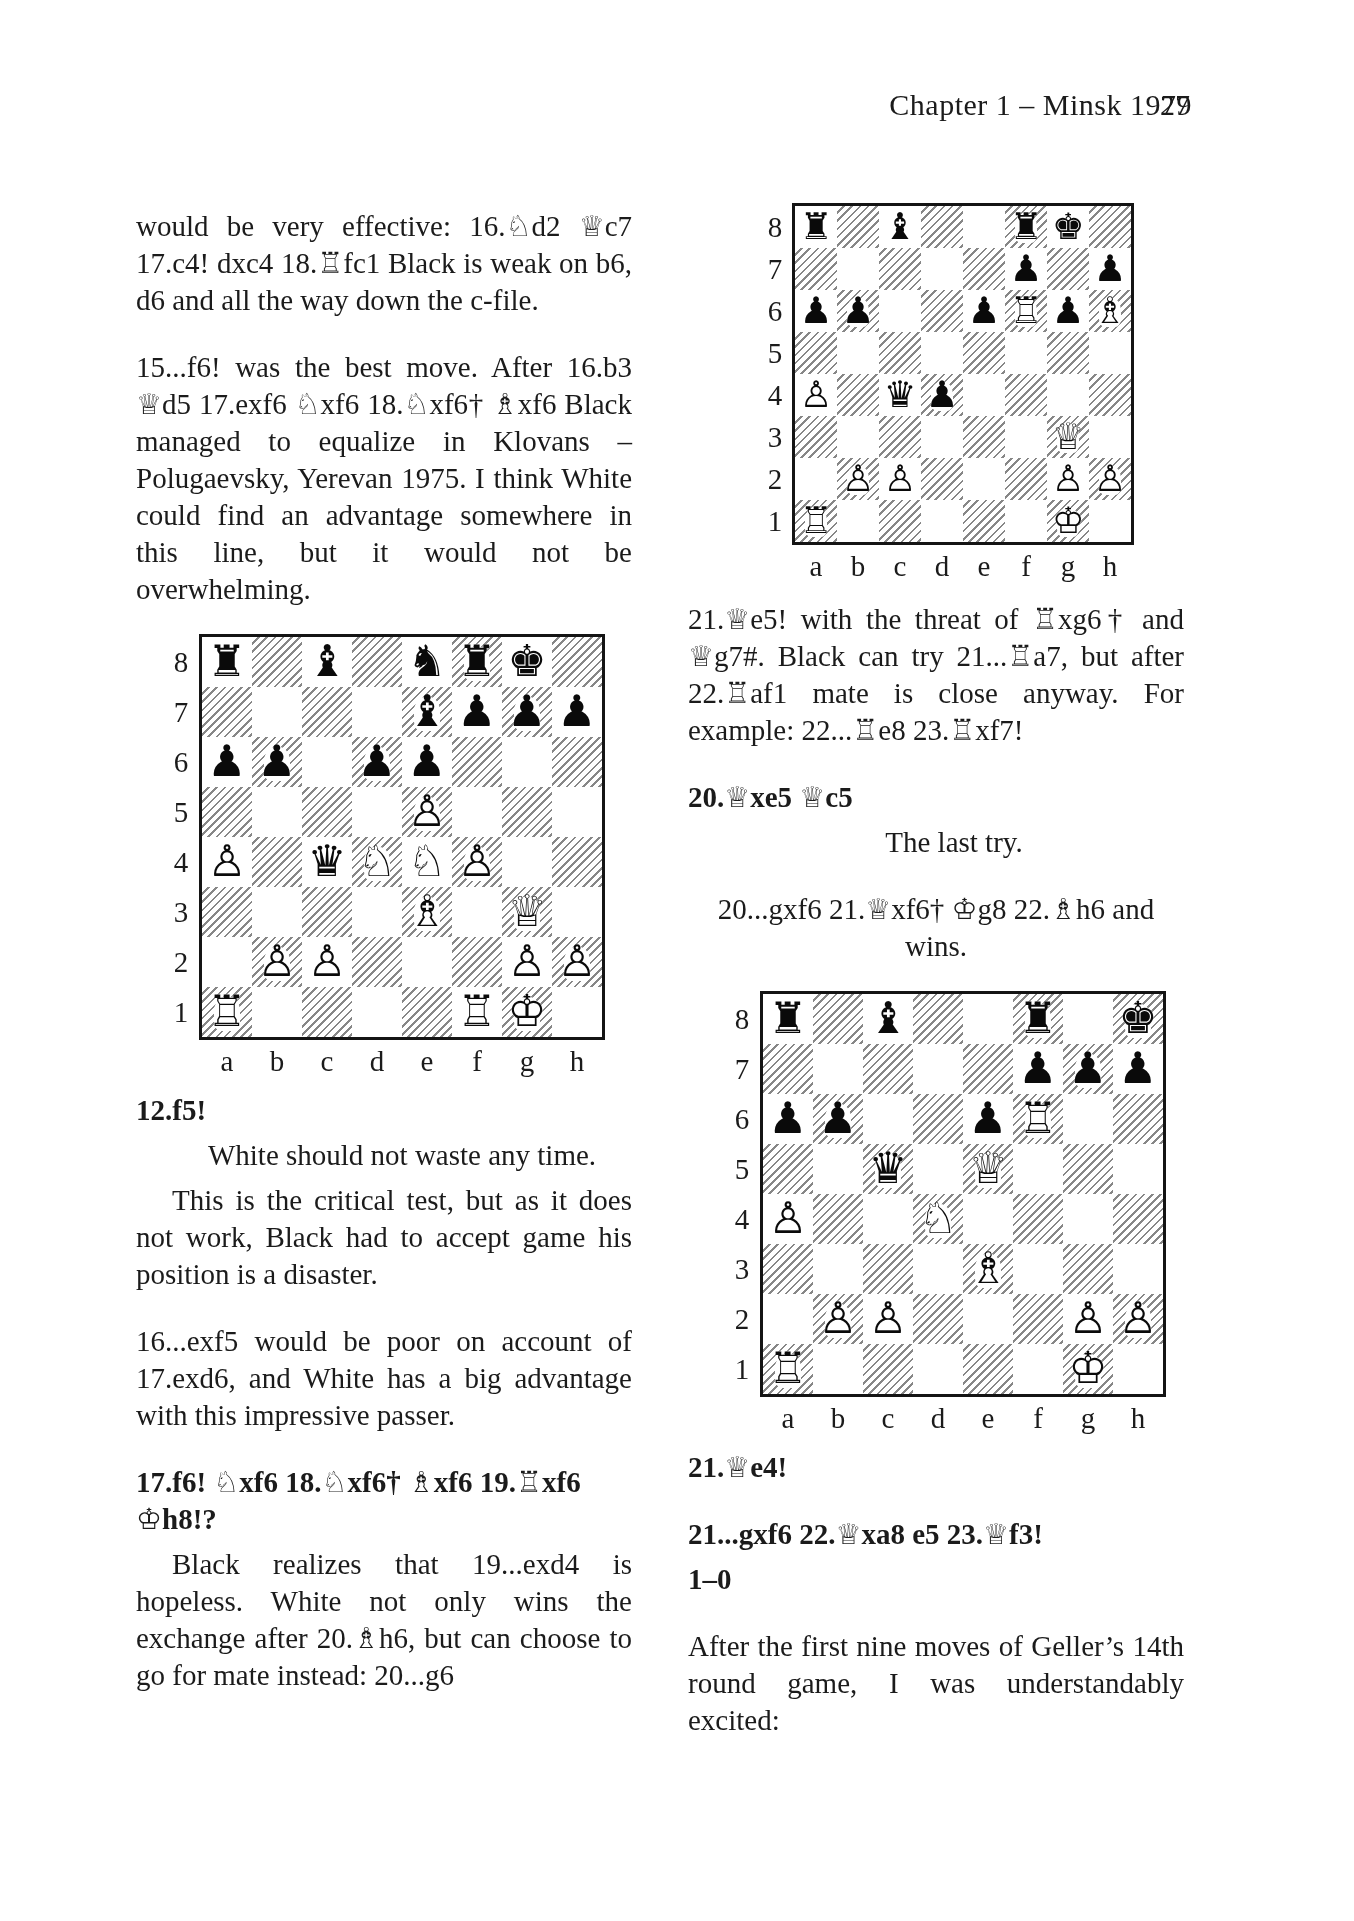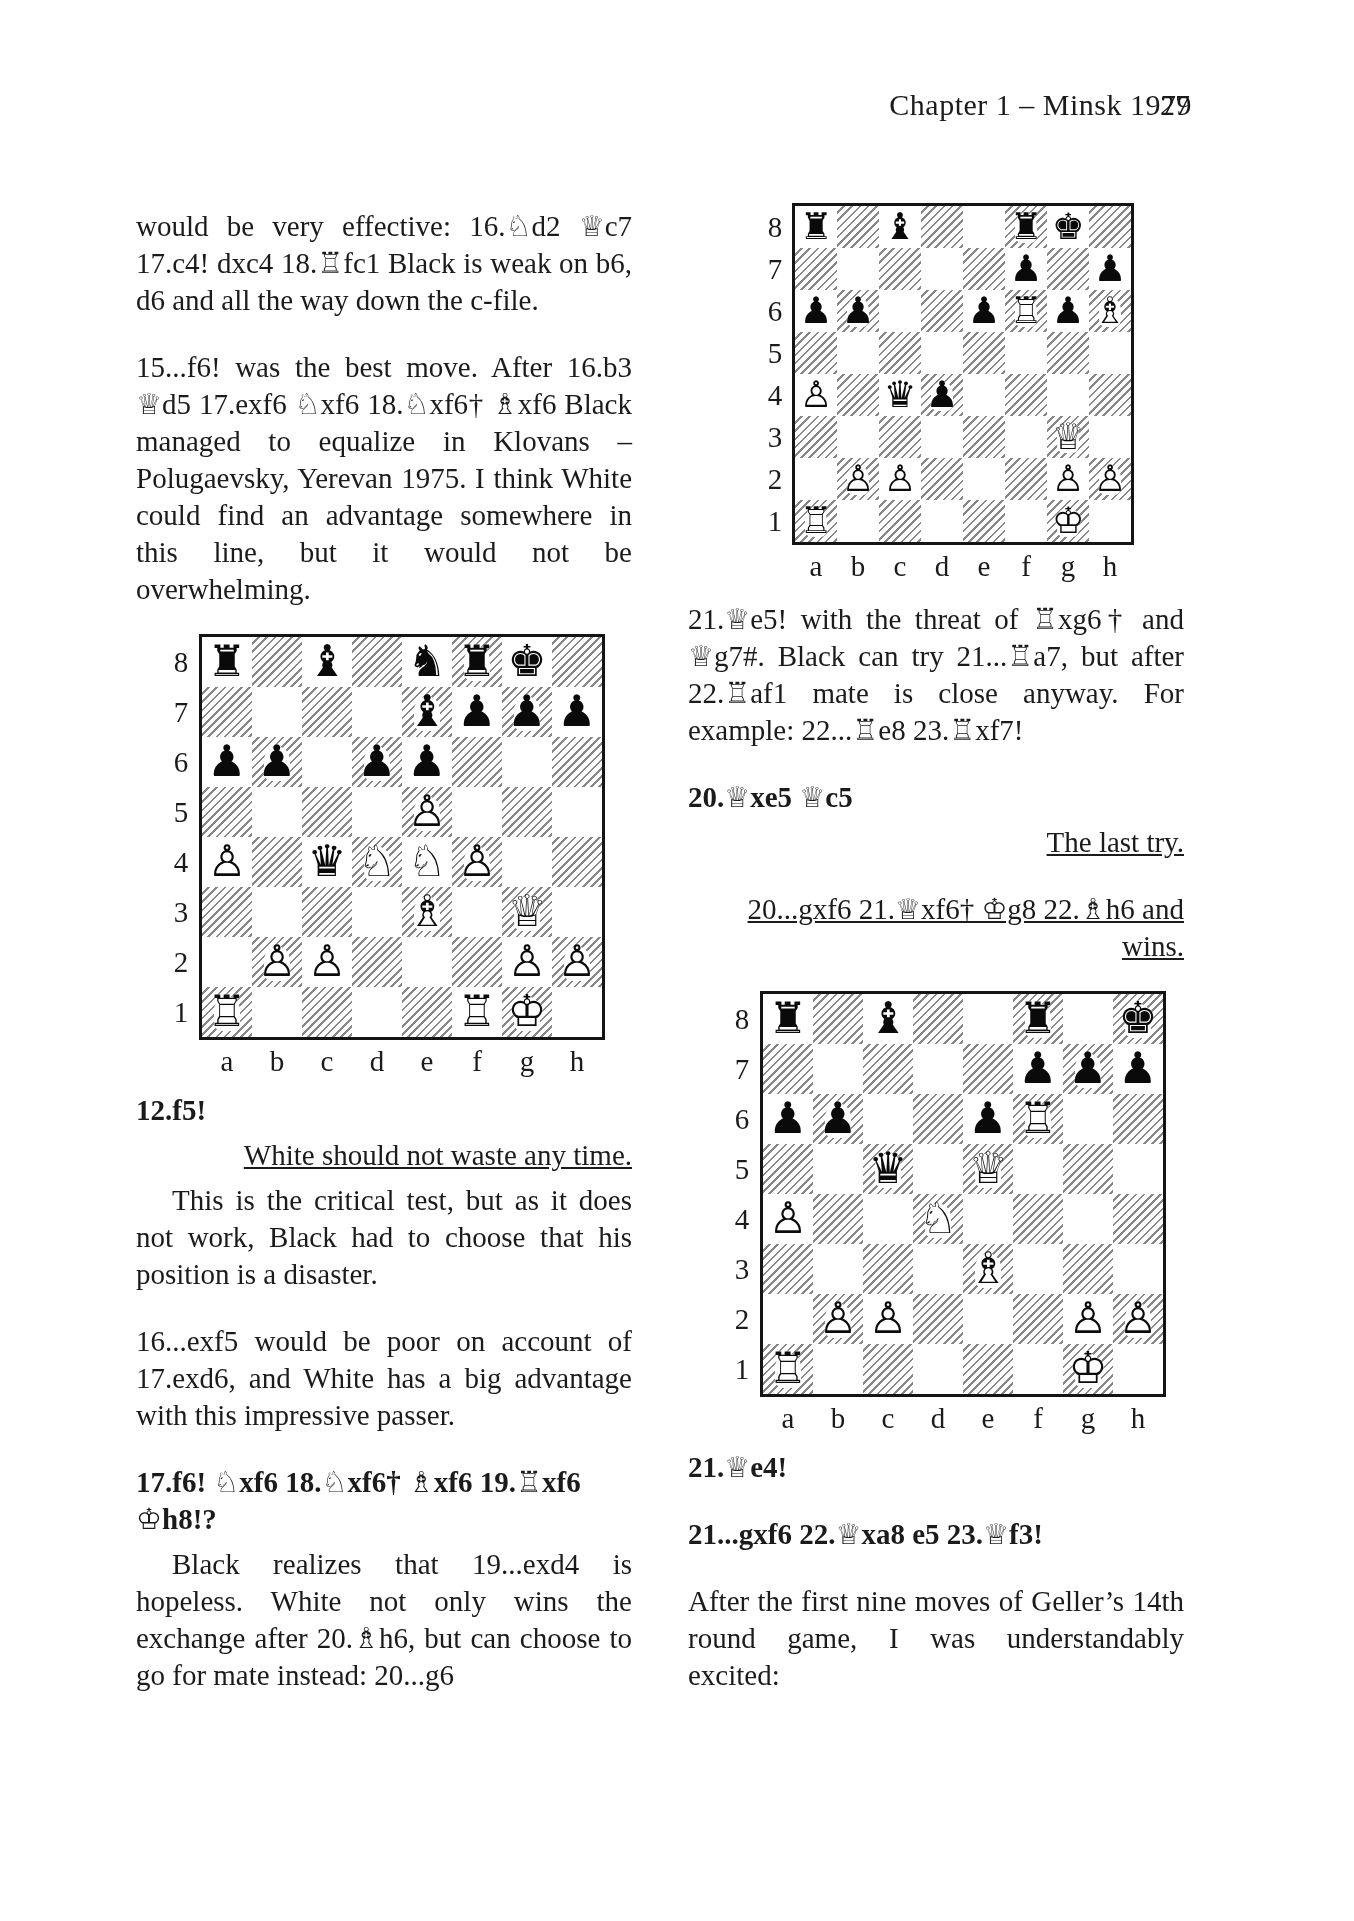--- a/index.html
+++ b/index.html
@@ -11,21 +11,21 @@
   }
   .header { position:absolute; left:128px; top:88px; width:1064px; height:40px; }
   .header-title { position:absolute; left:0; width:100%; text-align:right; font-size:30px; letter-spacing:0.5px; }
   .page-number { position:absolute; right:2px; top:0; font-size:30px; }
 
   .col { position:absolute; width:512px; }
   .col-left  { left:128px; top:200px; }
   .col-right { left:680px; top:203px; }
 
   p { margin:8px; font-size:29px; line-height:37px; text-align:justify; }
-  p.single { text-align:right;text-decoration:underline; }
+  p.single { text-align:center; }
   .indent { text-indent:36px; }
   .gap { margin-top:30px; }
   .move { font-weight:bold; text-align:left; }
 
   
   .diagram { display:grid; grid-template-columns:var(--lbl) max-content; margin:26px 0 14px var(--dml); }
   .sq50 { --sq:50px; --lbl:36px; --dml:35px; }
   .sq42 { --sq:42px; --lbl:34px; --dml:78px; }
   .dml44 { --dml:44px; }
   .board {
@@ -208,21 +208,21 @@
           <span>d</span>
           <span>e</span>
           <span>f</span>
           <span>g</span>
           <span>h</span>
         </div>
     </div>
 
     <p class="move">12.f5!</p>
     <p class="body indent single">White should not waste any time.</p>
-    <p class="body indent">This is the critical test, but as it does not work, Black had to choose that his position is a disaster.</p>
+    <p class="body indent">This is the critical test, but as it does not work, Black had to accept game his position is a disaster.</p>
     <p class="body gap">16...exf5 would be poor on account of 17.exd6, and White has a big advantage with this impressive passer.</p>
     <p class="move gap">17.f6! ♘xf6 18.♘xf6† ♗xf6 19.♖xf6 ♔h8!?</p>
     <p class="body indent">Black realizes that 19...exd4 is hopeless. White not only wins the exchange after 20.♗h6, but can choose to go for mate instead: 20...g6</p>
   </div>
 
   <div class="col col-right">
     <div class="diagram sq42" style="margin-top:0;">
       <div class="ranks">
           <span>8</span>
           <span>7</span>
@@ -488,16 +488,17 @@
           <span>d</span>
           <span>e</span>
           <span>f</span>
           <span>g</span>
           <span>h</span>
         </div>
     </div>
 
     <p class="move">21.♕e4!</p>
     <p class="move gap">21...gxf6 22.♕xa8 e5 23.♕f3!</p>
+    <p class="move">1–0</p>
     <p class="body gap">After the first nine moves of Geller’s 14th round game, I was understandably excited:</p>
   </div>
 
 </div>
 
 </body></html>

